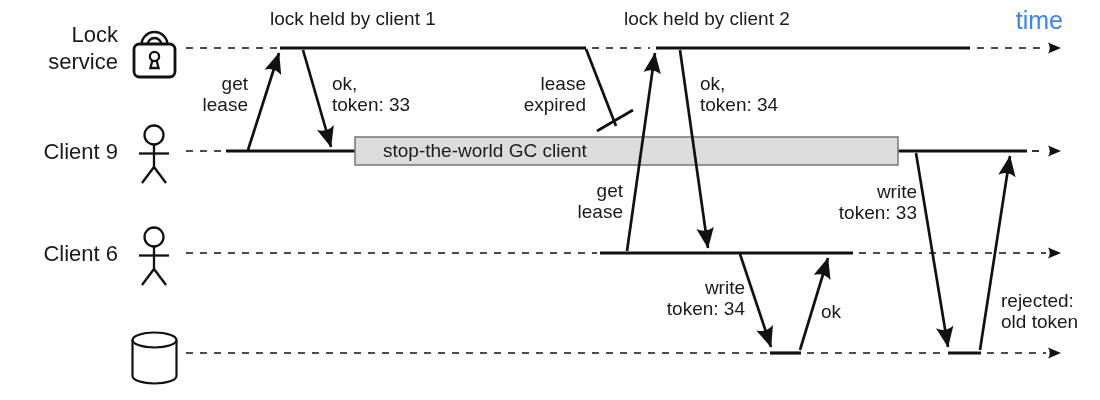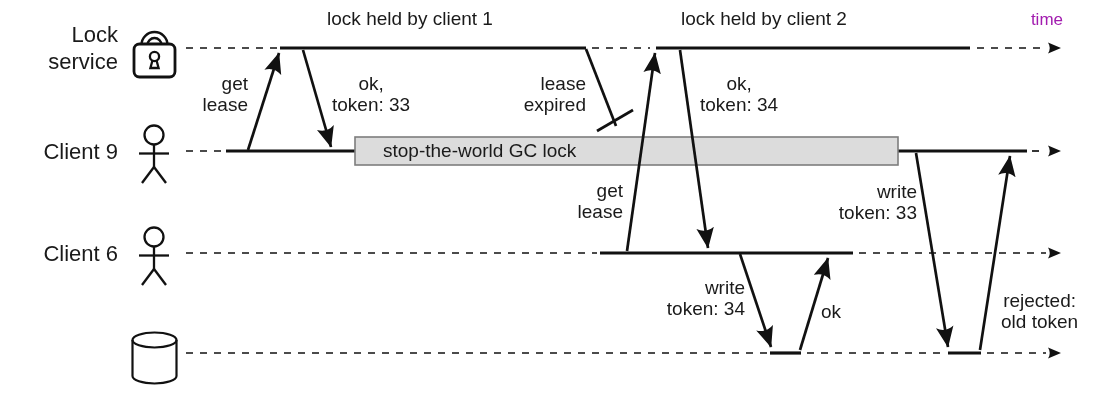--- a/index.html
+++ b/index.html
@@ -12,39 +12,38 @@
     color: #1a1a1a;
     overflow: hidden;
   }
   #stage svg { position: absolute; left: 0; top: 0; }
   .lbl {
     position: absolute;
     font-size: 19px;
     line-height: 21px;
     white-space: pre-line;
     color: #1a1a1a;
-    text-align: center;
   }
   .r { text-align: right; }
-  .c { text-align: center; }
+  .c { text-align: left; }
   .lane-lbl {
     position: absolute;
     left: 0;
     width: 118px;
     text-align: right;
     font-size: 22px;
     line-height: 27px;
     white-space: pre-line;
     color: #1a1a1a;
   }
   .time-lbl {
     position: absolute;
-    font-size: 17px;
+    font-size: 25px;
     line-height: 26px;
-    color: #a21caf;
+    color: #3b82f6;
   }
   .gc-lbl {
     position: absolute;
     font-size: 19px;
     line-height: 28px;
     color: #1a1a1a;
   }
 </style>
 </head>
 <body>
@@ -138,21 +137,21 @@
 
   <div class="lane-lbl" style="top:21px">Lock
 service</div>
   <div class="lane-lbl" style="top:138px">Client 9</div>
   <div class="lane-lbl" style="top:240px">Client 6</div>
 
   <div class="lbl c" style="left:270px; top:8px; width:280px">lock held by client 1</div>
   <div class="lbl c" style="left:624px; top:8px; width:280px">lock held by client 2</div>
   <div class="time-lbl r" style="left:988px; top:7px; width:75px">time</div>
 
-  <div class="gc-lbl" style="left:383px; top:137px">stop-the-world GC lock</div>
+  <div class="gc-lbl" style="left:383px; top:137px">stop-the-world GC client</div>
 
   <div class="lbl r" style="left:182px; top:73px;  width:66px">get
 lease</div>
   <div class="lbl" style="left:332px; top:73px">ok,
 token: 33</div>
   <div class="lbl r" style="left:490px; top:73px;  width:96px">lease
 expired</div>
   <div class="lbl r" style="left:557px; top:180px; width:66px">get
 lease</div>
   <div class="lbl" style="left:700px; top:73px">ok,

